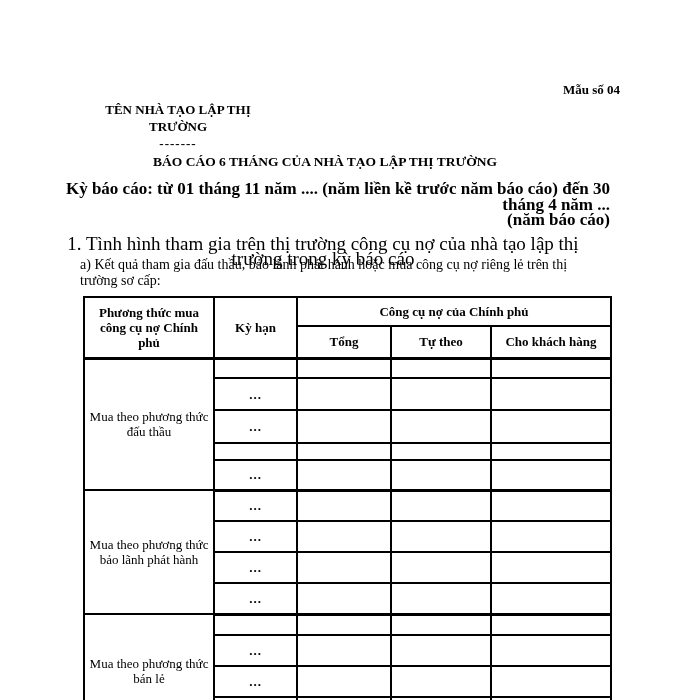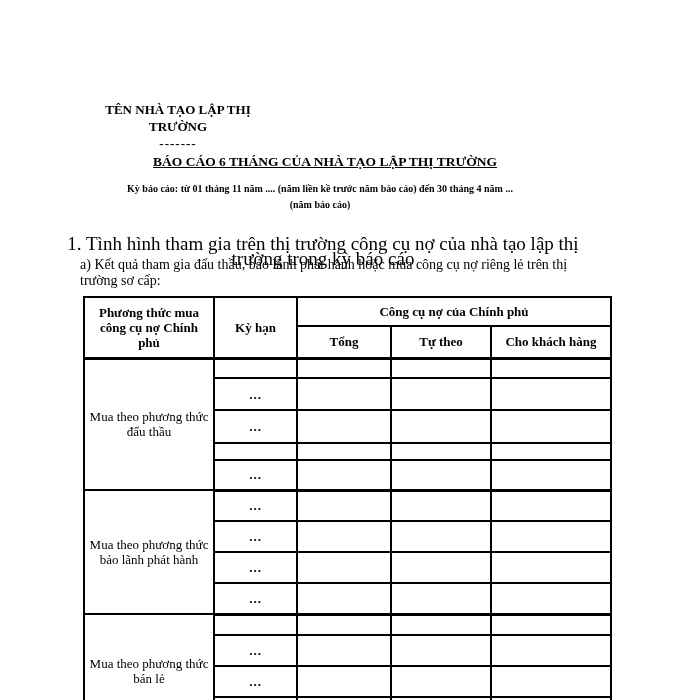--- a/index.html
+++ b/index.html
@@ -18,25 +18,25 @@
     text-align: right; font-weight: bold; font-size: 13px;
   }
   .org-block {
     position: absolute; top: 101px; left: 88px; width: 180px;
     text-align: center; font-weight: bold; font-size: 13px; line-height: 17px;
   }
   .org-divider { font-weight: bold; letter-spacing: 1px; line-height: 13px; margin-top: 2px; }
 
   .report-title {
     position: absolute; top: 154px; left: 60px; width: 530px;
-    text-align: center; font-weight: bold; font-size: 13.5px; text-decoration: underline;
+    text-align: center; font-weight: bold; font-size: 13.5px;
   }
   .period-block {
     position: absolute; top: 181px; left: 30px; width: 580px;
-    text-align: center; font-weight: bold; font-size: 10px; line-height: 15.5px;
+    text-align: right; font-weight: bold; font-size: 17px; line-height: 15.5px;
   }
   .section-heading {
     position: absolute; top: 236px; left: 63px; width: 520px;
     font-size: 19px; line-height: 15px; text-align: center;
   }
   .item-a {
     position: absolute; top: 257px; left: 80px; width: 514px;
     font-size: 14px; line-height: 15.5px;
   }
 
@@ -60,20 +60,21 @@
   .report-table thead th[rowspan] { border-bottom-width: 3px; }
   .method-cell { font-weight: normal; line-height: 16px; }
   .term-cell { font-weight: bold; letter-spacing: 1px; line-height: 13px; }
   tr.group-end td { border-bottom-width: 3px; }
 </style>
 </head>
 <body>
 
 <div class="page">
 
+  <div class="form-no">Mẫu số 04</div>
 
   <div class="org-block">
     <div>TÊN NHÀ TẠO LẬP THỊ</div>
     <div>TRƯỜNG</div>
     <div class="org-divider">-------</div>
   </div>
 
   <div class="report-title">BÁO CÁO 6 THÁNG CỦA NHÀ TẠO LẬP THỊ TRƯỜNG</div>
 
   <div class="period-block">

